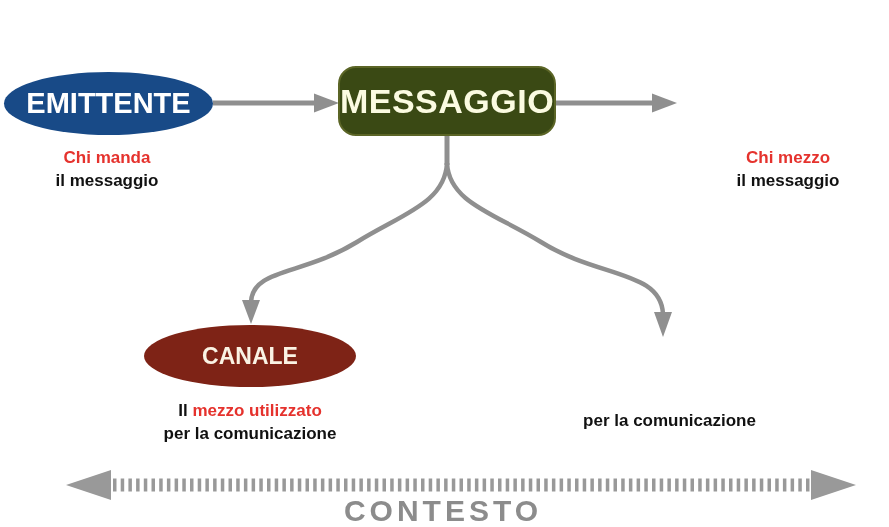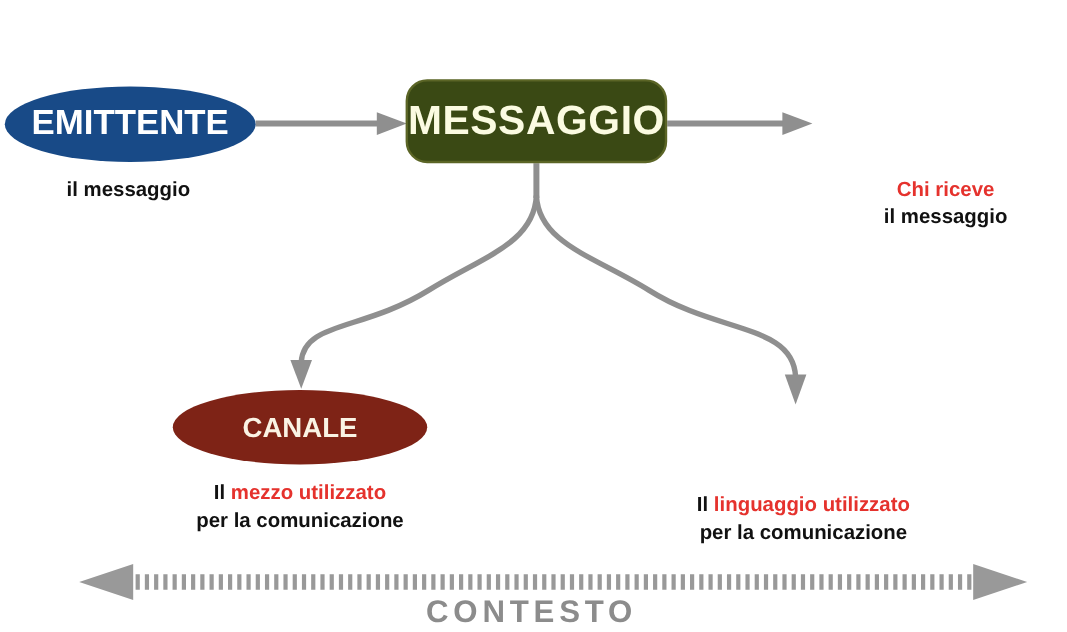--- a/index.html
+++ b/index.html
@@ -31,21 +31,21 @@
     text-align:center;
     font-weight:bold;
     font-size:17px;line-height:23px;
     color:#111111;
   }
   .caption .red{color:#e5322d;}
   .contesto{
     position:absolute;
     text-align:center;
     font-weight:bold;
-    font-size:26px;
+    font-size:30px;
     letter-spacing:4px;
     color:#8c8c8c;
   }
 </style>
 </head>
 <body>
 
 <div class="stage">
 
   <svg class="layer" width="889" height="527" viewBox="0 0 889 527">
@@ -77,40 +77,40 @@
       <polygon points="66,485 111,470 111,500" fill="#999999"></polygon>
       <polygon points="856,485 811,470 811,500" fill="#999999"></polygon>
     </g>
   </svg>
 
 
   <div class="node ellipse node-blue" style="left:4px;top:72px;width:209px;height:63px;">
     <span>EMITTENTE</span>
   </div>
   <div class="caption" style="left:17px;top:146px;width:180px;">
+    <div class="red">Chi manda</div>
     <div>il messaggio</div>
   </div>
 
   <div class="node node-green" style="left:338px;top:66px;width:218px;height:70px;">
     <span>MESSAGGIO</span>
   </div>
 
   <div class="caption" style="left:698px;top:146px;width:180px;">
-    <div class="red">Chi riceve</div>
+    <div class="red">Chi mezzo</div>
     <div>il messaggio</div>
   </div>
 
   <div class="node ellipse node-red" style="left:144px;top:325px;width:212px;height:62px;">
     <span>CANALE</span>
   </div>
   <div class="caption" style="left:135px;top:399px;width:230px;">
     <div><span>Il </span><span class="red">mezzo utilizzato</span></div>
     <div>per la comunicazione</div>
   </div>
 
   <div class="caption" style="left:552px;top:409px;width:235px;">
-    <div><span>Il </span><span class="red">linguaggio utilizzato</span></div>
     <div>per la comunicazione</div>
   </div>
 
   <div class="contesto" style="left:313px;top:494px;width:260px;">CONTESTO</div>
 
 </div>
 
 </body></html>

